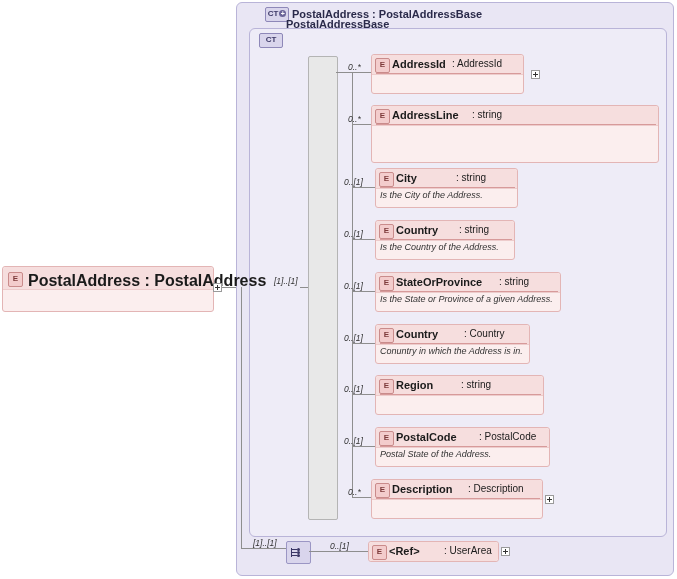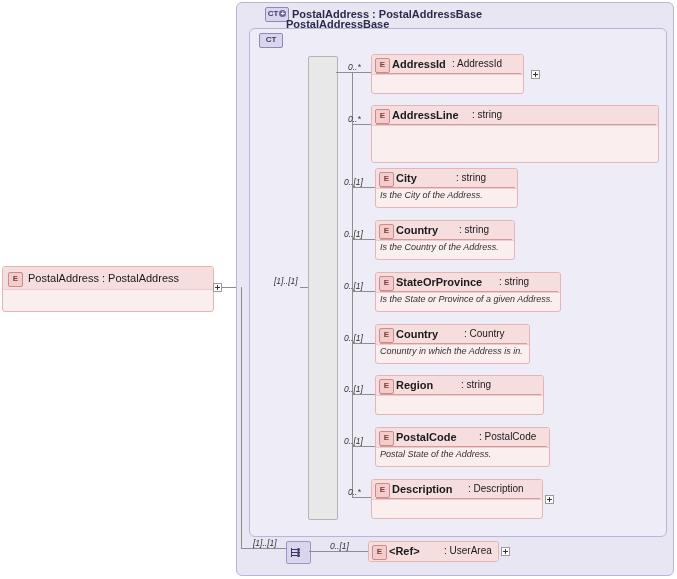--- a/index.html
+++ b/index.html
@@ -164,21 +164,21 @@
 
   <div class="abs innerbox" style="left:249px;top:28px;width:418px;height:509px;"></div>
   <div class="ct-badge" style="left:259px;top:33px;">
     <span>CT</span>
   </div>
   <div class="ct-title" style="left:286px;top:18px;">PostalAddressBase</div>
 
   <div class="rootbox" style="left:2px;top:266px;width:210px;height:44px;">
     <div style="position:absolute;left:0;top:0;right:0;height:22px;background:#f6dede;border-bottom:1px solid #edcccc;border-radius:3px 3px 0 0;"></div>
     <div style="position:absolute;left:5px;top:5px;width:13px;height:13px;border:1px solid #c98b8b;background:#f3cccc;border-radius:2px;font-size:8px;line-height:12px;text-align:center;font-weight:bold;color:#7d3b3b;">E</div>
-    <div style="position:absolute;left:25px;top:5px;font-size:11px;font-weight:normal;color:#1a1a1a;white-space:nowrap;text-align:right;">PostalAddress : PostalAddress</div>
+    <div style="position:absolute;left:25px;top:5px;font-size:16px;font-weight:bold;color:#1a1a1a;white-space:nowrap;text-align:right;">PostalAddress : PostalAddress</div>
   </div>
 
   <div class="expander" style="left:213px;top:283px;"></div>
 
   <div class="ln lnh" style="left:222px;top:287px;width:14px;"></div>
   <div class="card" style="left:274px;top:276px;">[1]..[1]</div>
 
   <div class="ln lnh" style="left:300px;top:287px;width:12px;"></div>
 
   <div class="seqbox" style="left:311px;top:276px;width:23px;height:21px;">

